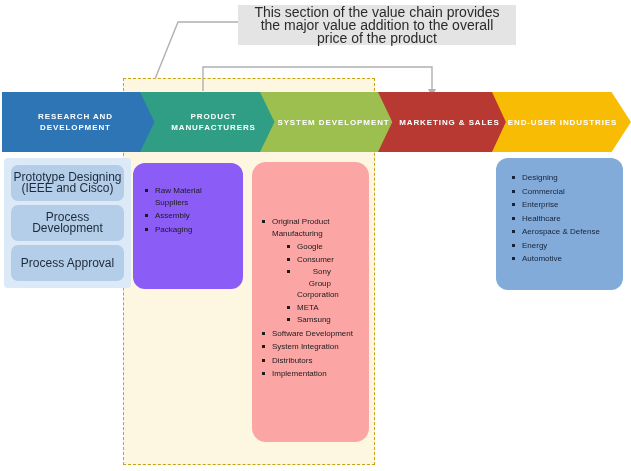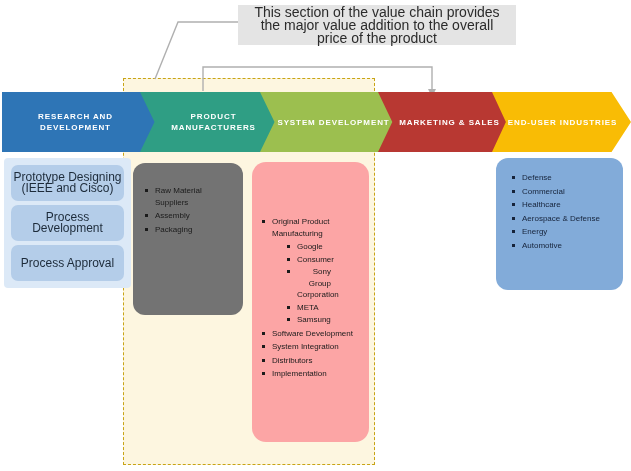--- a/index.html
+++ b/index.html
@@ -142,22 +142,22 @@
     line-height: 11px;
     color: #1d2b3a;
   }
 
   
   .pm-panel {
     position: absolute;
     left: 133px;
     top: 163px;
     width: 110px;
-    height: 152px;
-    background: #737373;
+    height: 126px;
+    background: #8b5cf6;
     border-radius: 12px;
     box-sizing: border-box;
     padding: 22px 6px 6px 10px;
   }
 
   
   .si-panel {
     position: absolute;
     left: 252px;
     top: 162px;
@@ -290,22 +290,23 @@
     <ul class="blist">
       <li>Software Development</li>
       <li>System Integration</li>
       <li>Distributors</li>
       <li>Implementation</li>
     </ul>
   </div>
 
   <div class="eu-panel">
     <ul class="blist light">
-      <li>Defense</li>
+      <li>Designing</li>
       <li>Commercial</li>
+      <li>Enterprise</li>
       <li>Healthcare</li>
       <li>Aerospace &amp; Defense</li>
       <li>Energy</li>
       <li>Automotive</li>
     </ul>
   </div>
 
 </div>
 
 </body></html>

